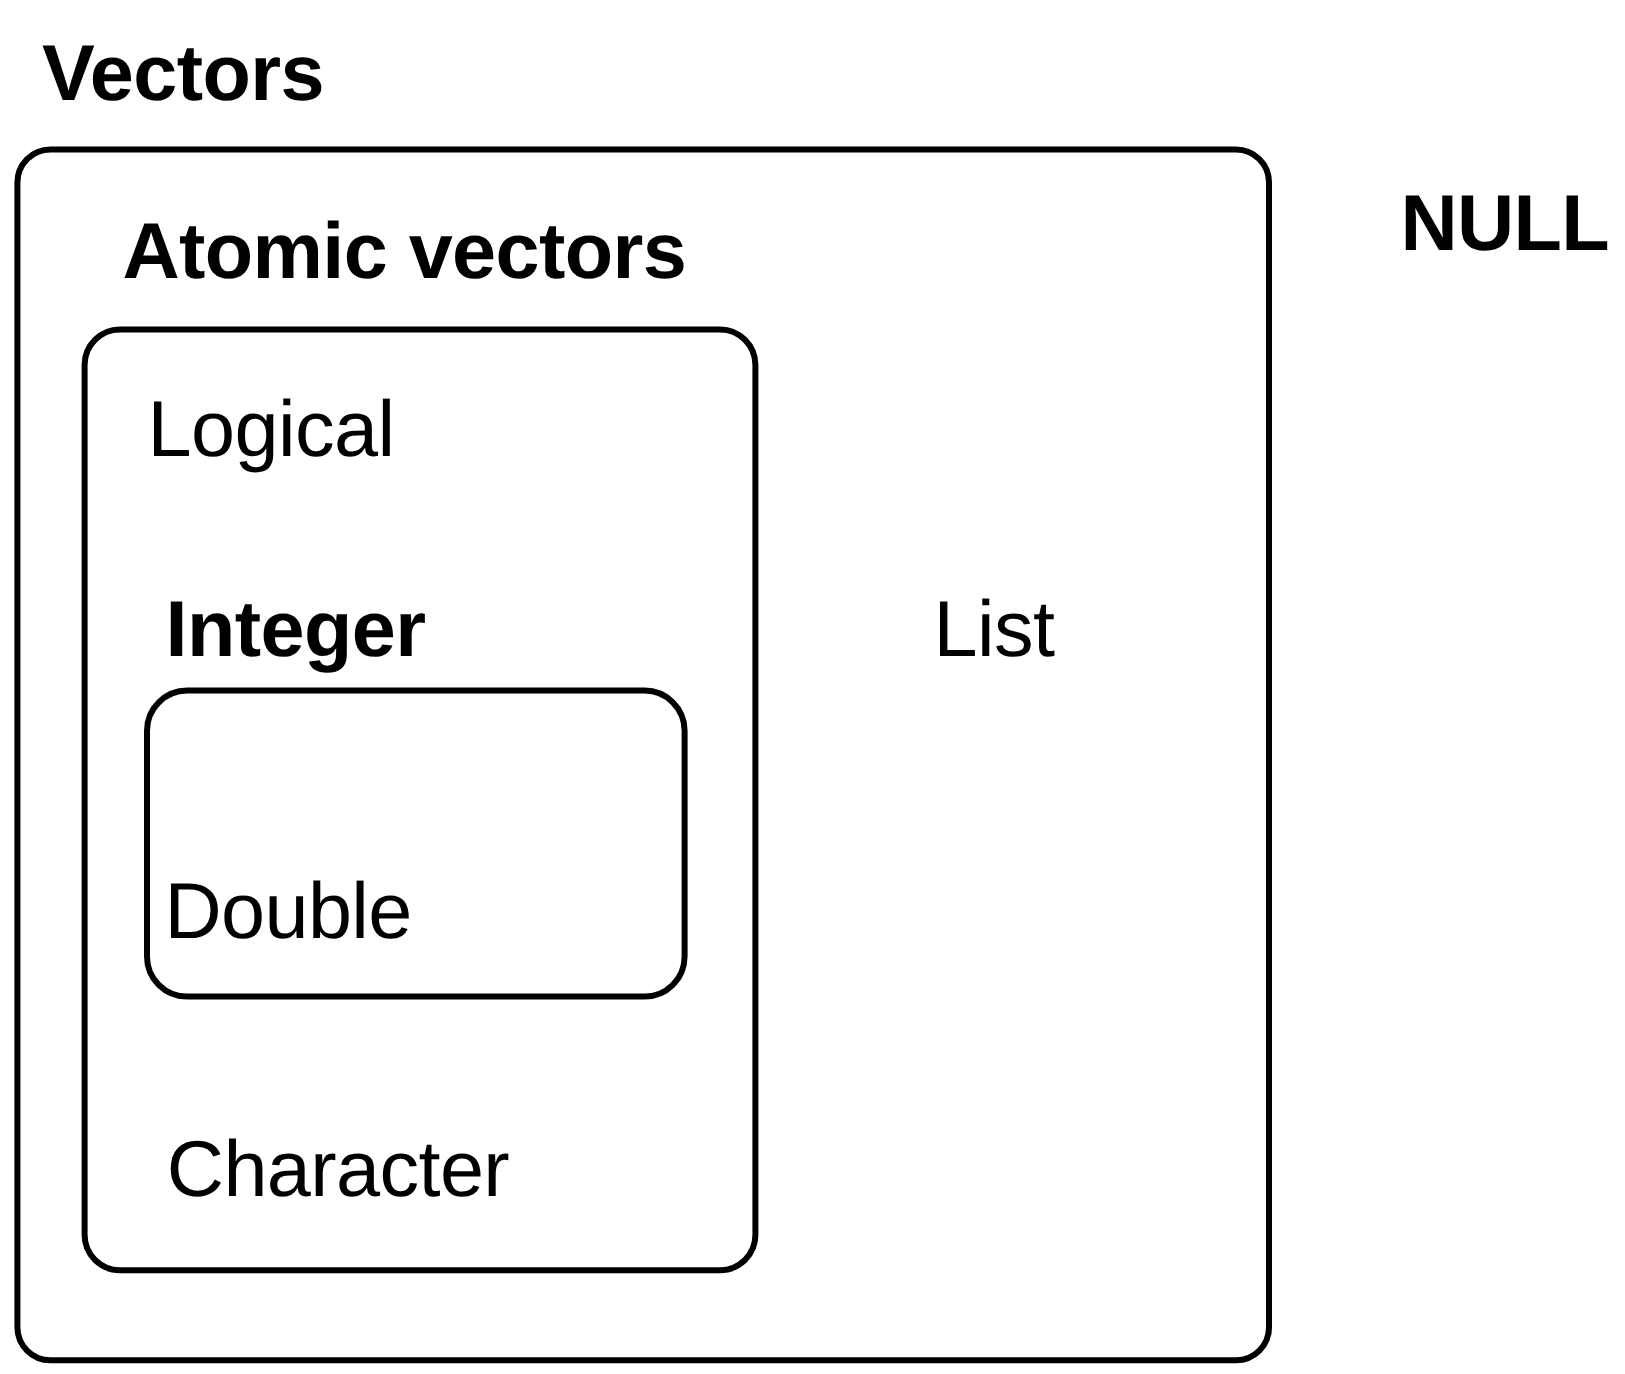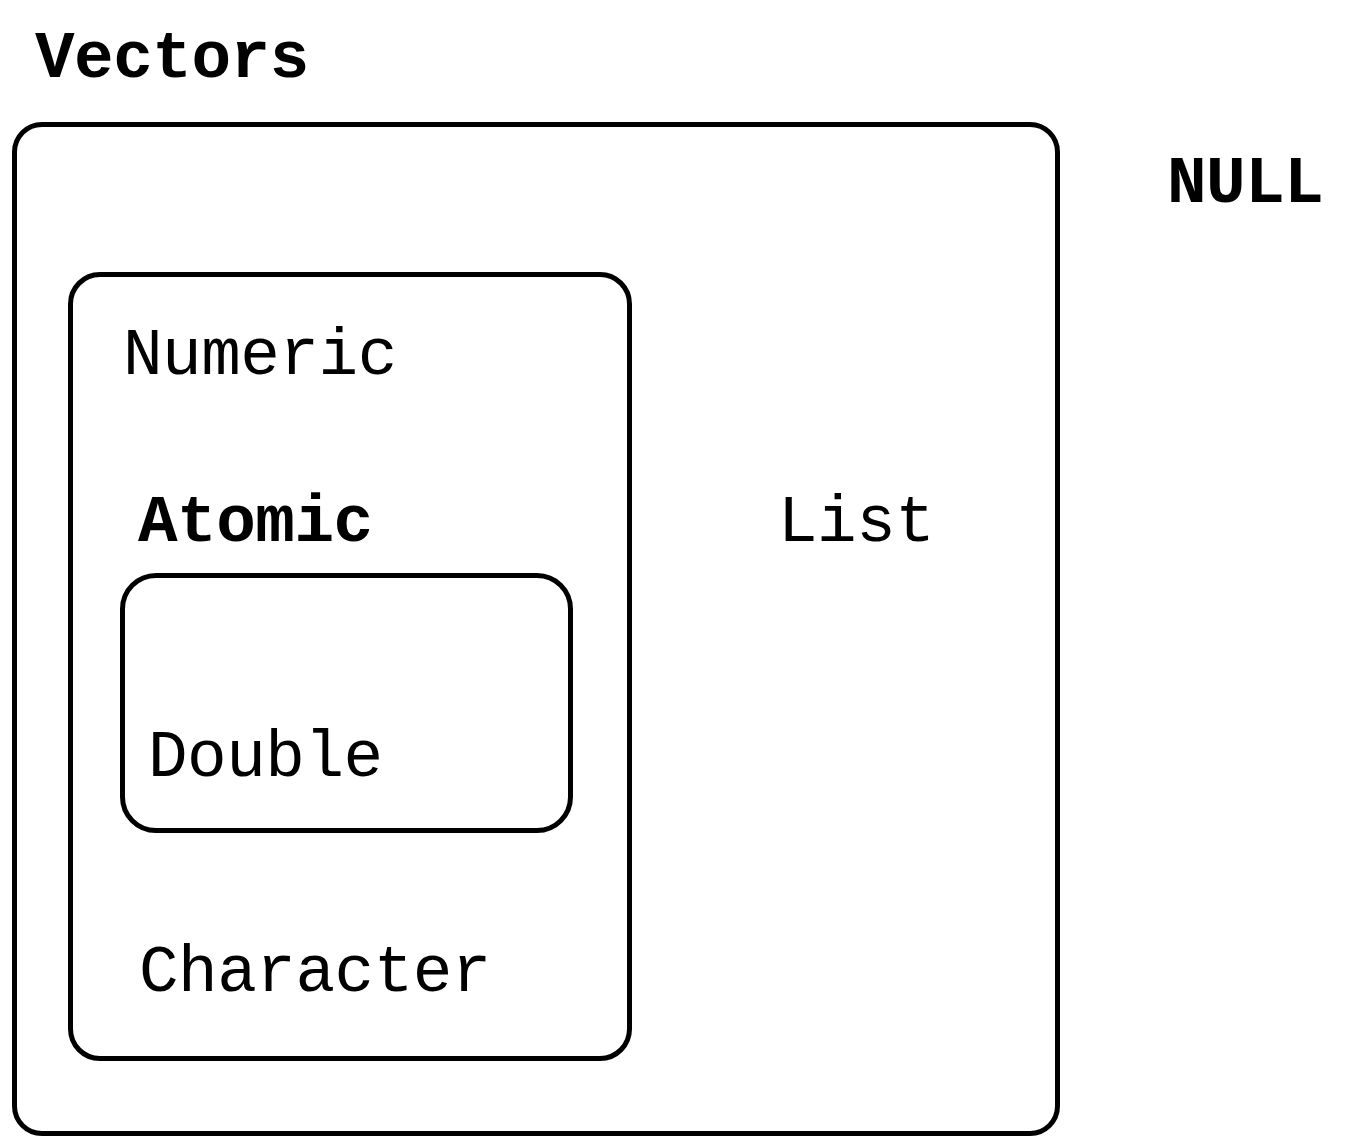--- a/index.html
+++ b/index.html
@@ -5,21 +5,21 @@
   html, body {
     margin: 0;
     padding: 0;
     background: #ffffff;
   }
   .canvas {
     position: relative;
     width: 1354px;
     height: 1145px;
     background: #ffffff;
-    font-family: Liberation Mono, monospace;
+    font-family: Liberation Sans, sans-serif;
     color: #000000;
     overflow: hidden;
   }
   .box {
     position: absolute;
     box-sizing: border-box;
     border: 5px solid #000000;
     background: transparent;
   }
   .box-vectors {
@@ -53,41 +53,42 @@
     color: #000000;
   }
   .bold { font-weight: 700; }
 
   .lbl-title    { left: 35px;   top: 27px;  }
   .lbl-null     { left: 1152px; top: 152px; margin-left: 15px; }
   .lbl-atomic   { left: 102px;  top: 176px; }
   .lbl-logical  { left: 123px;  top: 324px; }
   .lbl-numeric  { left: 138px;  top: 491px; }
   .lbl-integer  { left: 137px;  top: 616px; }
-  .lbl-double   { left: 148px;  top: 726px; }
+  .lbl-double   { left: 137px;  top: 726px; }
   .lbl-character{ left: 139px;  top: 941px; }
   .lbl-list     { left: 778px;  top: 491px; }
 </style>
 </head>
 <body>
 
 <div class="canvas">
 
   <div class="lbl bold lbl-title">Vectors</div>
 
   <div class="lbl bold lbl-null">NULL</div>
 
   <div class="box box-vectors"></div>
 
+  <div class="lbl bold lbl-atomic">Atomic vectors</div>
 
   <div class="box box-atomic"></div>
 
-  <div class="lbl lbl-logical">Numeric</div>
+  <div class="lbl lbl-logical">Logical</div>
 
-  <div class="lbl bold lbl-numeric">Atomic</div>
+  <div class="lbl bold lbl-numeric">Integer</div>
 
   <div class="box box-numeric"></div>
 
 
   <div class="lbl lbl-double">Double</div>
 
   <div class="lbl lbl-list">List</div>
 
   <div class="lbl lbl-character">Character</div>
 

